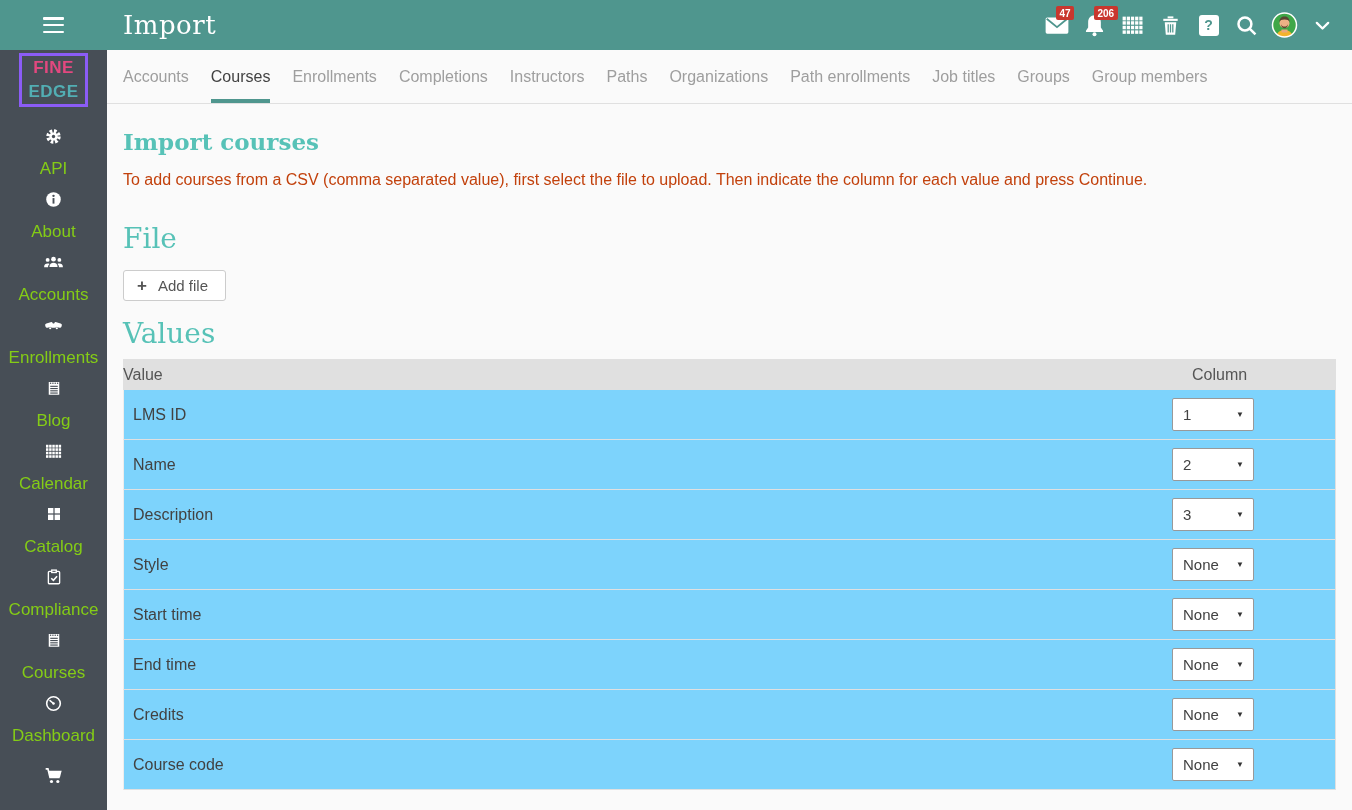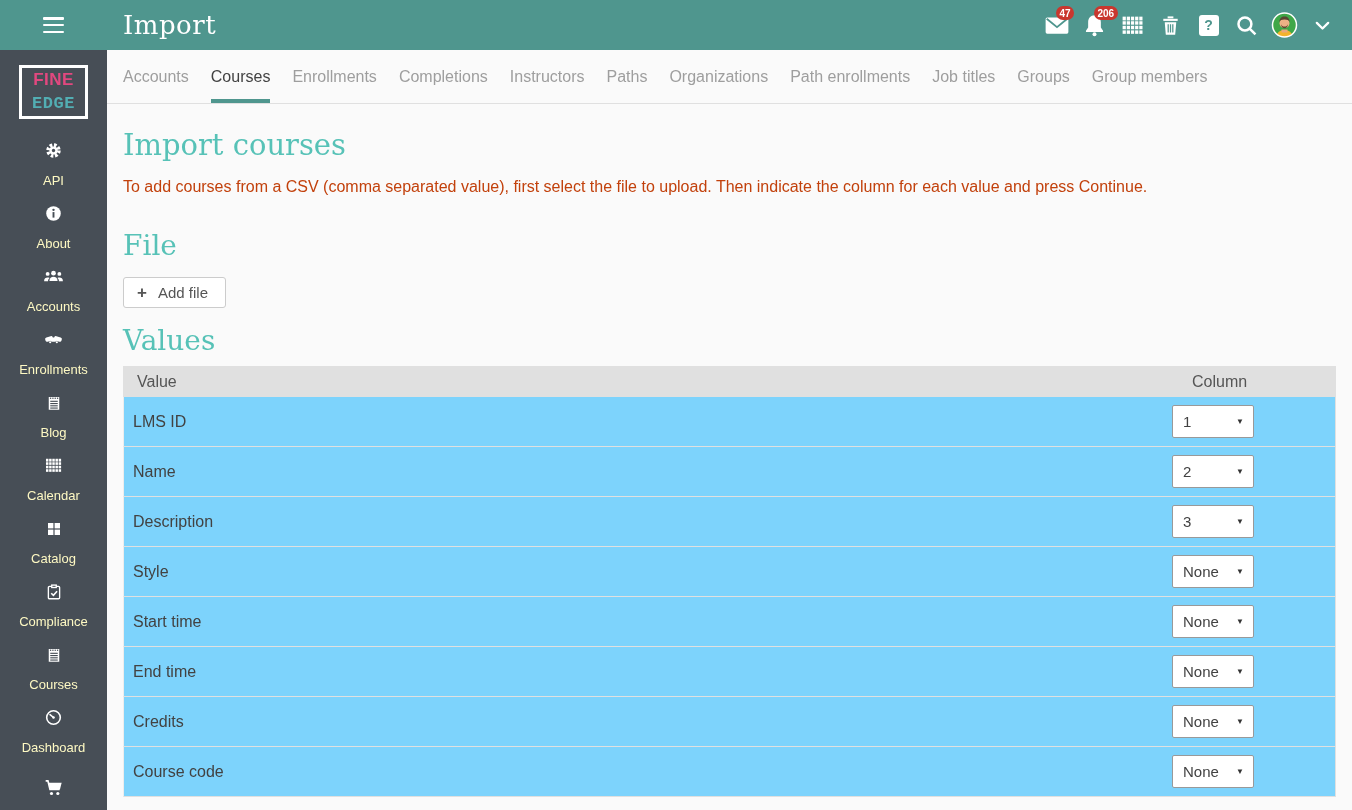--- a/index.html
+++ b/index.html
@@ -19,64 +19,64 @@
   .burger{ width:21px; height:16px; display:flex; flex-direction:column; justify-content:space-between; }
   .burger span{ display:block; height:2.5px; background:#fff; border-radius:1px; }
   .topbar-title{
     font-family:"DejaVu Serif", serif; font-weight:500;
     color:#fff; font-size:26px; margin-left:16px; letter-spacing:0.5px;
   }
   .topbar-icons{ margin-left:auto; display:flex; align-items:center; gap:11px; padding-right:16px; }
   .icon-wrap{ position:relative; width:27px; height:30px; display:flex; align-items:center; justify-content:center; cursor:pointer; }
   .badge{
     position:absolute; top:-4px; left:13px; background:#c9372e; color:#fff;
-    font-size:10px; font-weight:bold; padding:1.5px 3.5px; border-radius:7px;
+    font-size:10px; font-weight:bold; padding:1.5px 3.5px; border-radius:2px;
     line-height:1.1; z-index:2; white-space:nowrap;
   }
   .help-box{
     width:20px; height:21px; background:#fff; border-radius:3px;
     color:#4f968e; font-weight:bold; font-size:14px;
     display:flex; align-items:center; justify-content:center;
   }
   
   .sidebar{
     position:absolute; top:50px; left:0; width:107px; height:760px;
     background:#474e56; display:flex; flex-direction:column; align-items:center; overflow:hidden;
   }
   .logo{
-    margin-top:15px; width:69px; height:70px; border:3px solid #ffffff;
+    margin-top:3px; width:69px; height:70px; border:3px solid #8b5cf6;
     display:flex; flex-direction:column; align-items:center; justify-content:center;
     font-weight:bold; font-size:17px; line-height:1.4; letter-spacing:0.5px;
   }
   .logo-fine{ color:#e2487f; }
-  .logo-edge{ color:#52aeb3;font-family:Liberation Mono, monospace; }
+  .logo-edge{ color:#52aeb3; }
   .side-nav{ margin-top:14px; width:100%; display:flex; flex-direction:column; }
   .side-item{
     height:63px; display:flex; flex-direction:column; align-items:center;
-    justify-content:center; gap:12px; color:#fef9c3; font-size:13px; cursor:pointer;
+    justify-content:center; gap:12px; color:#84cc16; font-size:17px; cursor:pointer;
   }
   .side-item .si{ height:21px; display:flex; align-items:center; justify-content:center; }
   
   .main{ position:absolute; left:107px; top:50px; width:1245px; height:760px; }
   .tabbar{
     height:54px; border-bottom:1px solid #e0e0e0; background:#fafafa;
     display:flex; align-items:stretch; padding-left:16px; gap:22px;
   }
   .tab{
     font-size:16px; color:#9e9e9e; display:flex; align-items:center;
     position:relative; cursor:pointer; white-space:nowrap;
   }
   .tab.active{ color:#424242; }
   .tab.active::after{
     content:""; position:absolute; left:0; right:0; bottom:0; height:4px; background:#4f968e;
   }
   .content{ padding:0 15px 0 16px; }
   .h-import{
-    font-family:"DejaVu Serif", serif; font-weight:400;
-    color:#57c2b7; font-size:29px; margin-top:24px;
+    font-family:"DejaVu Serif", serif; font-weight:700;
+    color:#57c2b7; font-size:23px; margin-top:24px;
   }
   .desc{ font-size:16px; color:#c2410c; margin-top:16px; }
   .h-sub{
     font-family:"DejaVu Serif", serif; font-weight:500;
     color:#57c2b7; font-size:28px;
   }
   .h-file{ margin-top:33px; }
   .h-values{ margin-top:16px; }
   .add-file-btn{
     margin-top:15px; display:inline-flex; align-items:center; gap:11px;
@@ -84,21 +84,21 @@
     padding:0 17px 0 13px; height:31px; font-size:15px; color:#555; cursor:pointer;
     font-family:"Liberation Sans", sans-serif;
   }
   .plus-glyph{ font-weight:bold; font-size:17px; color:#555; }
   
   .val-table{ margin-top:9px; width:1213px; }
   .thead{
     display:flex; background:#e0e0e0; height:31px; align-items:center;
     color:#555; font-size:16px;
   }
-  .th-value{ flex:1; padding-left:14px; }
+  .th-value{ flex:1; padding-left:0; }
   .th-column{ width:163px; padding-left:19px; }
   .trow{
     display:flex; align-items:center; background:#7dd3fc; height:50px;
     border-bottom:1px solid #e0e0e0; border-left:1px solid #ededed; border-right:1px solid #e0e0e0;
   }
   .row-label{ flex:1; padding-left:9px; font-size:16px; color:#424242; }
   .col-cell{ width:163px; }
   .select{
     width:82px; height:33px; border:1px solid #999; border-radius:2px; background:#fff;
     display:flex; align-items:center; justify-content:space-between;

